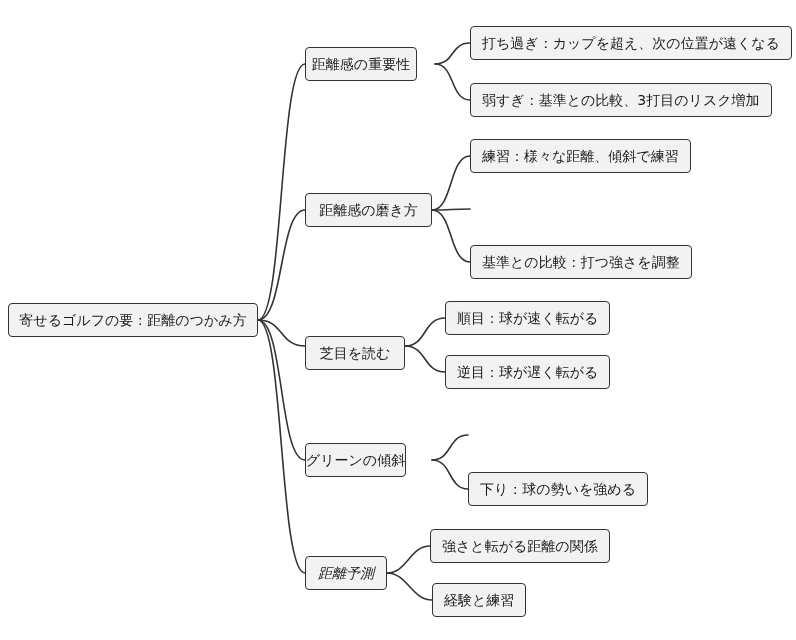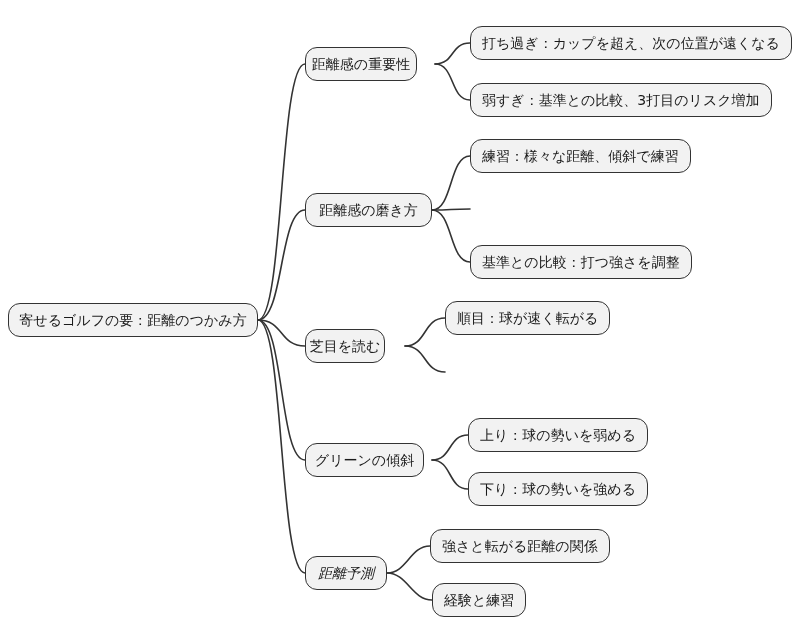--- a/index.html
+++ b/index.html
@@ -20,21 +20,21 @@
     left: 0;
     top: 0;
     z-index: 0;
   }
   .node {
     position: absolute;
     box-sizing: border-box;
     height: 34px;
     background: #f2f2f2;
     border: 1.6px solid #333333;
-    border-radius: 12px;
+    border-radius: 4px;
     display: flex;
     align-items: center;
     justify-content: center;
     padding: 0 11px;
     font-size: 14px;
     color: #1a1a1a;
     white-space: nowrap;
     z-index: 1;
     line-height: 1;
   }
@@ -67,31 +67,31 @@
     <path d="M 432 460 C 452 460 448 489 468 489"></path>
 
     <path d="M 387 573 C 407 573 410 546 430 546"></path>
     <path d="M 387 573 C 407 573 412 600 432 600"></path>
   </svg>
 
   <div class="node fixedw" style="left:8px; top:303px; width:250px;text-align:right;">寄せるゴルフの要：距離のつかみ方</div>
 
   <div class="node fixedw" style="left:305px; top:47px;  width:112px;">距離感の重要性</div>
   <div class="node fixedw" style="left:305px; top:193px; width:127px;">距離感の磨き方</div>
-  <div class="node fixedw" style="left:305px; top:329px; width:80px;">芝目を読む</div>
-  <div class="node fixedw" style="left:305px; top:443px; width:119px;">グリーンの傾斜</div>
+  <div class="node fixedw" style="left:305px; top:336px; width:100px;">芝目を読む</div>
+  <div class="node fixedw" style="left:305px; top:443px; width:101px;">グリーンの傾斜</div>
   <div class="node fixedw" style="left:305px; top:556px; width:82px;font-style:italic;">距離予測</div>
 
   <div class="node" style="left:470px; top:26px;">打ち過ぎ：カップを超え、次の位置が遠くなる</div>
   <div class="node" style="left:470px; top:83px;">弱すぎ：基準との比較、3打目のリスク増加</div>
 
   <div class="node" style="left:470px; top:139px;">練習：様々な距離、傾斜で練習</div>
   <div class="node" style="left:470px; top:245px;">基準との比較：打つ強さを調整</div>
 
   <div class="node" style="left:445px; top:301px;">順目：球が速く転がる</div>
+  <div class="node" style="left:445px; top:355px;">逆目：球が遅く転がる</div>
 
-  <div class="node" style="left:468px; top:418px;">上り：球の勢いを弱める</div>
   <div class="node" style="left:468px; top:472px;">下り：球の勢いを強める</div>
 
   <div class="node" style="left:430px; top:529px;">強さと転がる距離の関係</div>
   <div class="node" style="left:432px; top:583px;">経験と練習</div>
 
 </div>
 
 </body></html>

